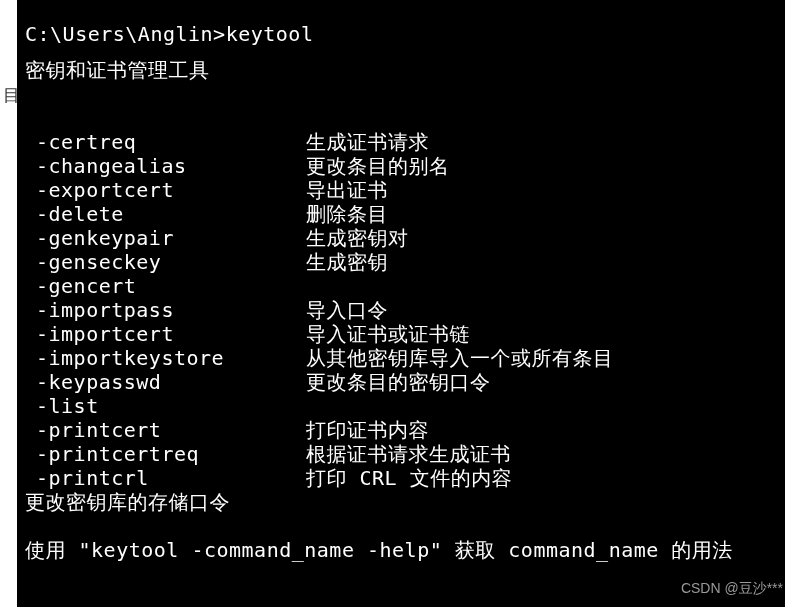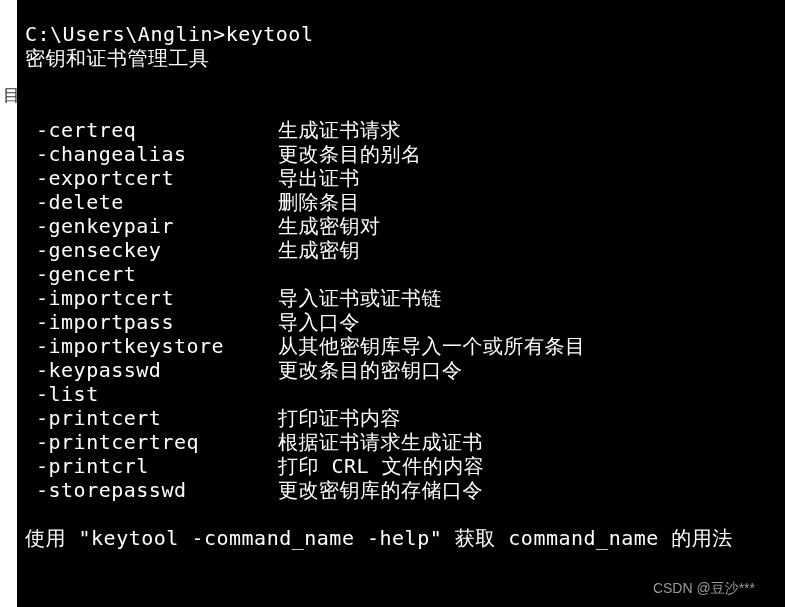--- a/index.html
+++ b/index.html
@@ -20,39 +20,40 @@
       width: 768px;
       height: 607px;
       margin-left: 17px;
       padding: 22px 8px 0 8px;
       font-size: 20px;
       line-height: 24px;
       position: relative;
       letter-spacing: 0.5px;
     }
     .prompt-line {
-      margin-bottom: 0;
+      margin-bottom: 12px;
     }
     .commands-block .cmd-row {
       display: flex;
+      gap: 28px;
     }
     .cmd-name {
       width: 253px;
       flex-shrink: 0;
       padding-left: 11px;
     }
     .cmd-desc {
       flex: 1;
     }
     .blank {
       height: 24px;
     }
     .watermark {
       position: absolute;
-      right: 30px;
+      right: 2px;
       bottom: 7px;
       color: #9a9a9a;
       font-size: 14px;
       font-family: sans-serif;
       letter-spacing: 0;
     }
     .left-gutter {
       position: absolute;
       left: 0;
       top: 0;
@@ -100,26 +101,26 @@
         <span class="cmd-desc">生成密钥对</span>
       </div>
     <div class="cmd-row">
         <span class="cmd-name">-genseckey</span>
         <span class="cmd-desc">生成密钥</span>
       </div>
     <div class="cmd-row">
         <span class="cmd-name">-gencert</span>
       </div>
     <div class="cmd-row">
+        <span class="cmd-name">-importpass</span>
+        <span class="cmd-desc">导入口令</span>
+      </div>
+    <div class="cmd-row">
         <span class="cmd-name">-importcert</span>
         <span class="cmd-desc">导入证书或证书链</span>
-      </div>
-    <div class="cmd-row">
-        <span class="cmd-name">-importpass</span>
-        <span class="cmd-desc">导入口令</span>
       </div>
     <div class="cmd-row">
         <span class="cmd-name">-importkeystore</span>
         <span class="cmd-desc">从其他密钥库导入一个或所有条目</span>
       </div>
     <div class="cmd-row">
         <span class="cmd-name">-keypasswd</span>
         <span class="cmd-desc">更改条目的密钥口令</span>
       </div>
     <div class="cmd-row">
@@ -131,20 +132,19 @@
       </div>
     <div class="cmd-row">
         <span class="cmd-name">-printcertreq</span>
         <span class="cmd-desc">根据证书请求生成证书</span>
       </div>
     <div class="cmd-row">
         <span class="cmd-name">-printcrl</span>
         <span class="cmd-desc">打印 CRL 文件的内容</span>
       </div>
     <div class="cmd-row">
-        <span class="cmd-name">-storepasswd</span>
         <span class="cmd-desc">更改密钥库的存储口令</span>
       </div>
   </div>
   <div class="blank"></div>
   <div>使用 "keytool -command_name -help" 获取 command_name 的用法</div>
   <div class="watermark">CSDN @豆沙***</div>
 </div>
 
 </body></html>

